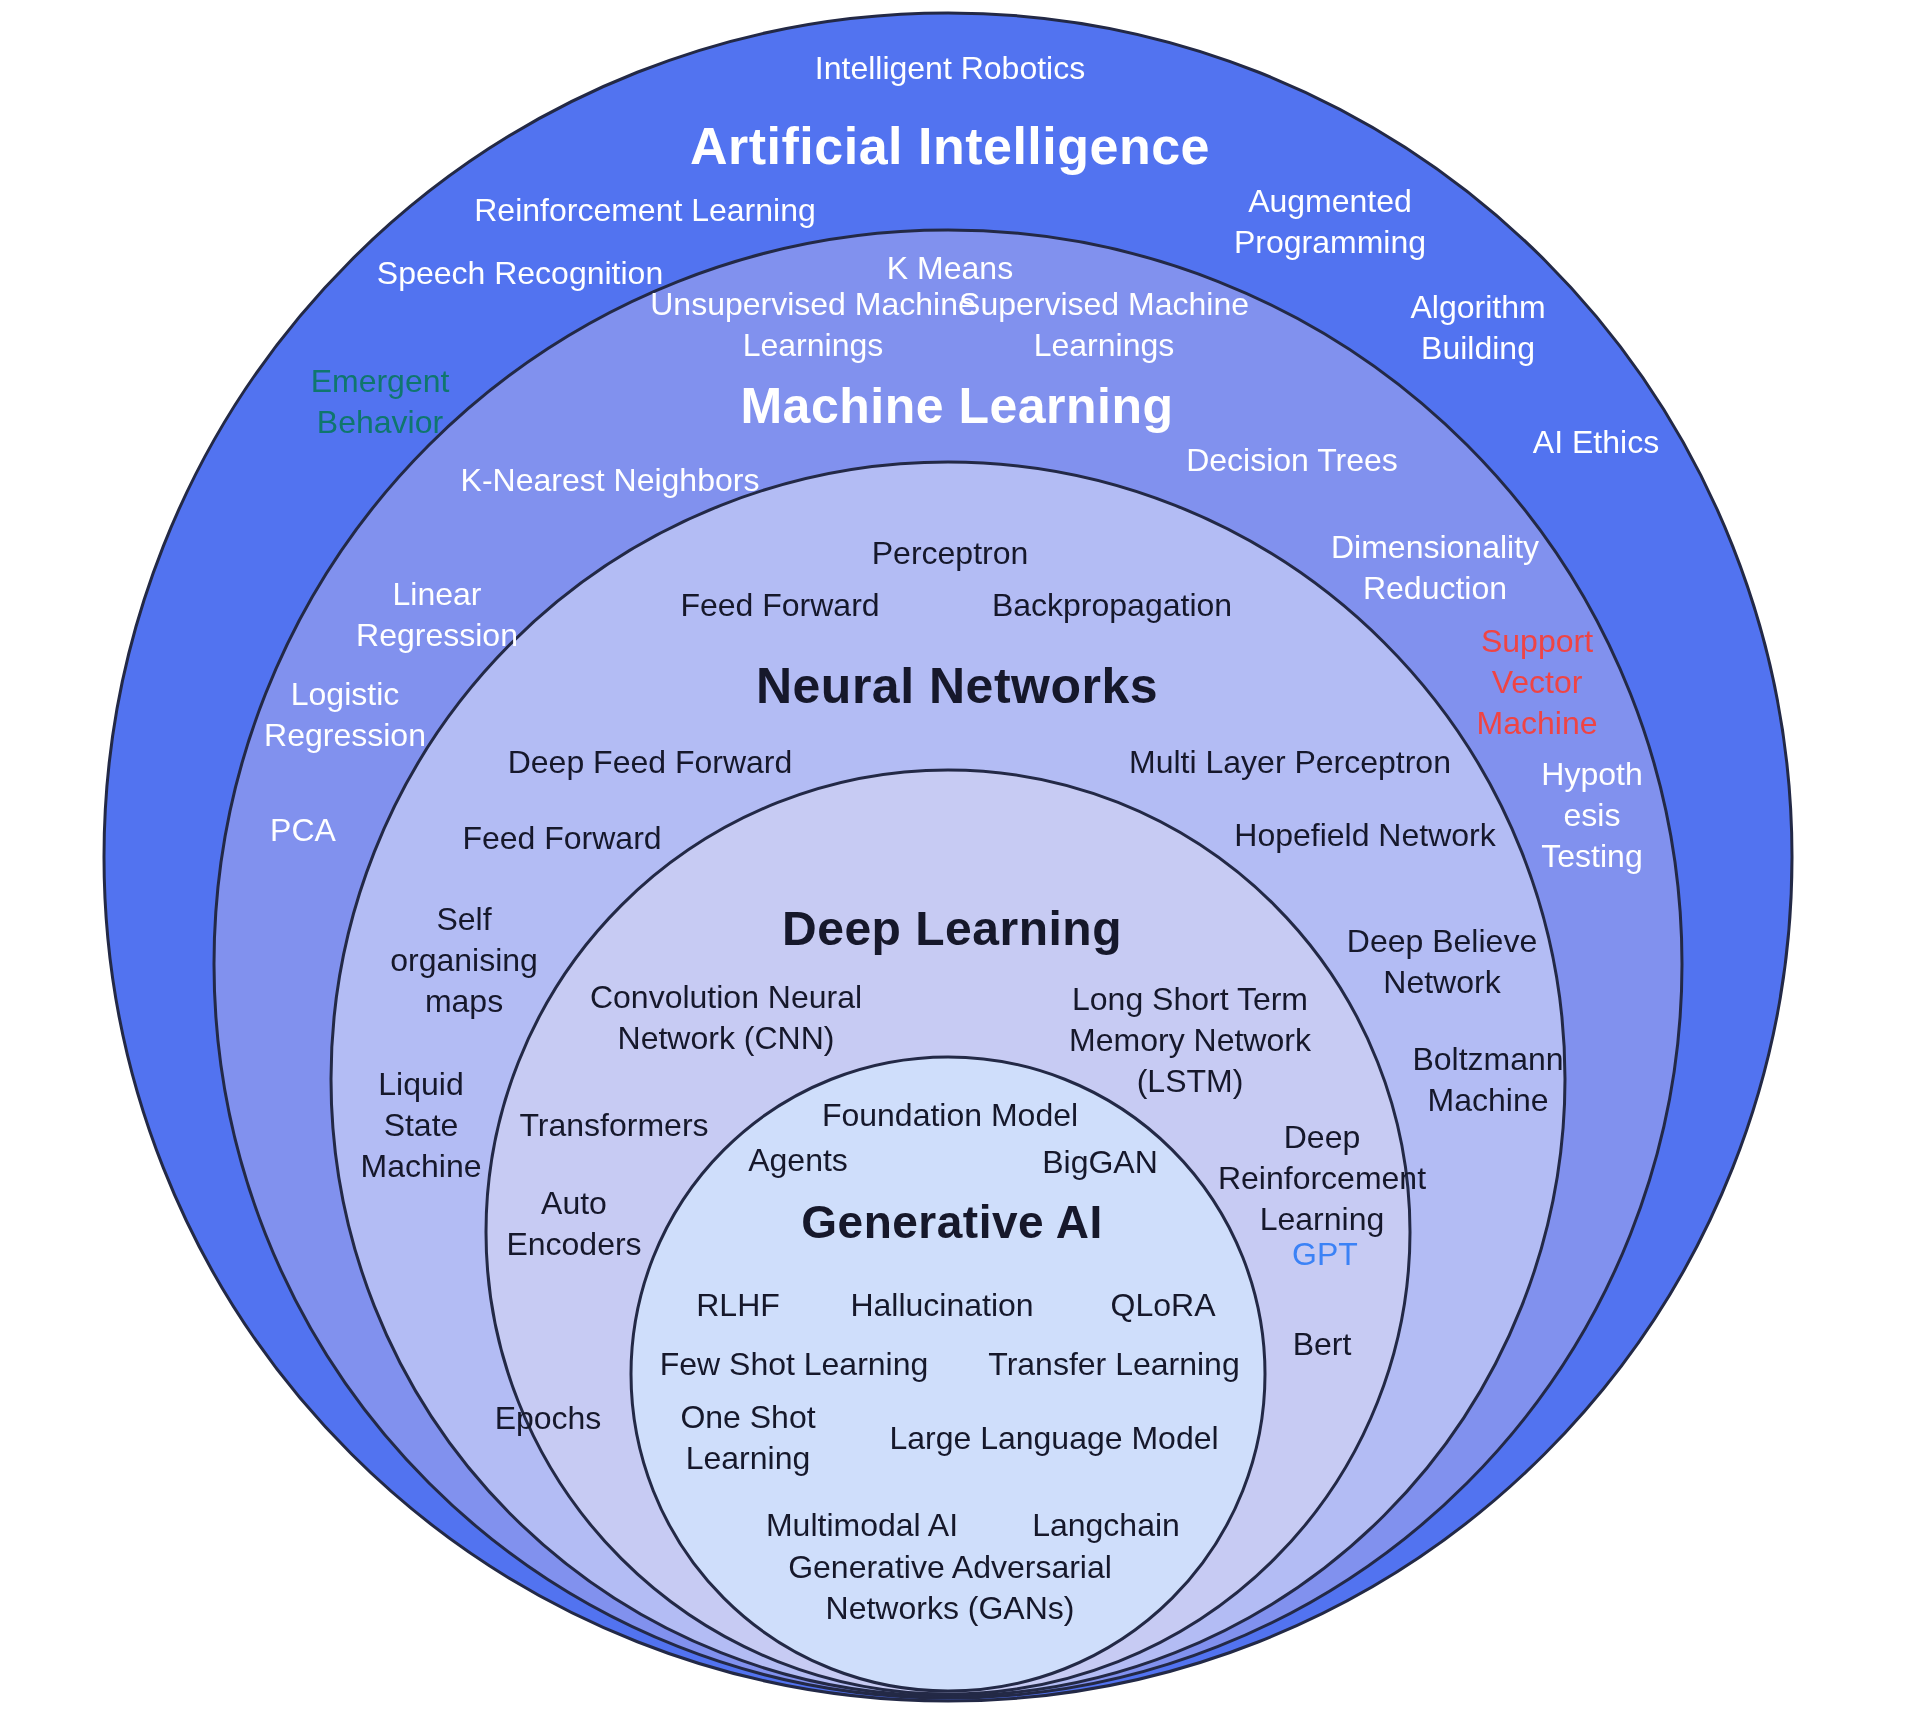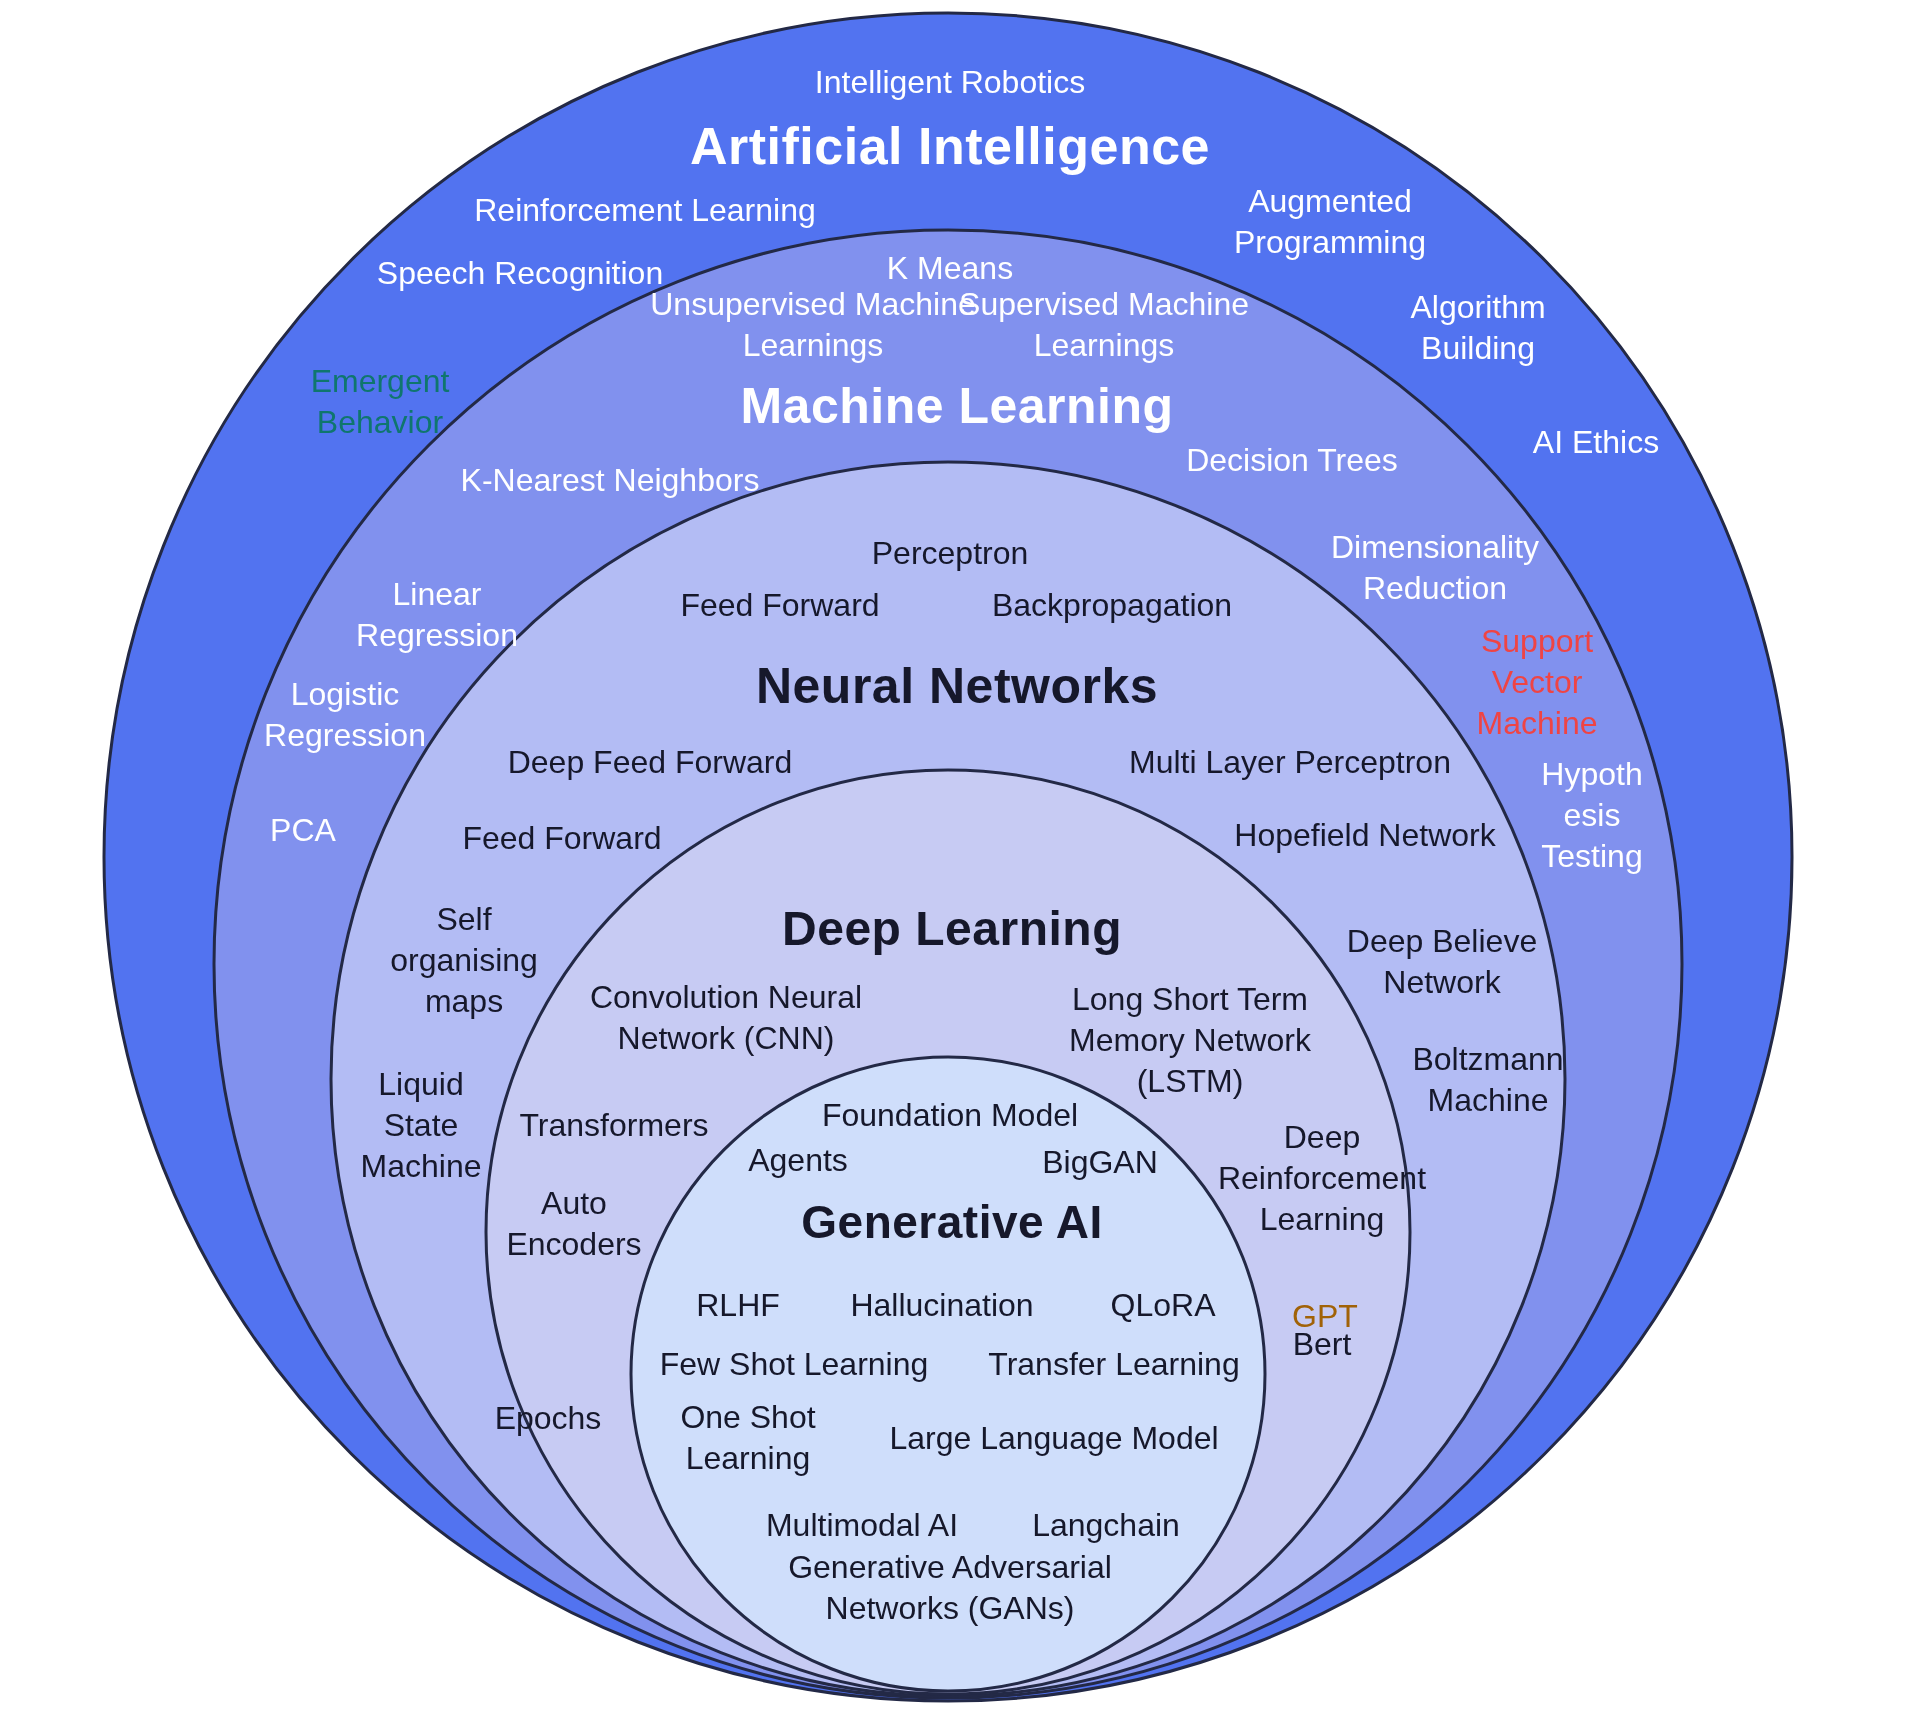--- a/index.html
+++ b/index.html
@@ -45,21 +45,21 @@
 <div class="canvas">
   <svg class="venn-svg" viewBox="0 0 1920 1713">
       <circle cx="948" cy="857" r="844" fill="#5273f0" stroke="#232946" stroke-width="3"></circle>
       <circle cx="948" cy="964" r="734" fill="#8191ee" stroke="#232946" stroke-width="3"></circle>
       <circle cx="948" cy="1079" r="617" fill="#b3bcf4" stroke="#232946" stroke-width="3"></circle>
       <circle cx="948" cy="1232" r="462" fill="#c7cbf3" stroke="#232946" stroke-width="3"></circle>
       <circle cx="948" cy="1374" r="317" fill="#cfdefb" stroke="#232946" stroke-width="3"></circle>
     </svg>
   <div class="labels-layer">
       <div class="ring-title" style="left: 950px; top: 146px; font-size: 52px; color: rgb(255, 255, 255);">Artificial Intelligence</div>
-      <div class="item-label" style="left: 950px; top: 82px; color: rgb(255, 255, 255);">Intelligent Robotics</div>
+      <div class="item-label" style="left: 950px; top: 68px; color: rgb(255, 255, 255);">Intelligent Robotics</div>
       <div class="item-label" style="left: 645px; top: 210px; color: rgb(255, 255, 255);">Reinforcement Learning</div>
       <div class="item-label" style="left: 1330px; top: 222px; color: rgb(255, 255, 255);">Augmented
 Programming</div>
       <div class="item-label" style="left: 520px; top: 273px; color: rgb(255, 255, 255);">Speech Recognition</div>
       <div class="item-label" style="left: 1478px; top: 328px; color: rgb(255, 255, 255);">Algorithm
 Building</div>
       <div class="item-label" style="left: 380px; top: 402px; color: #0f766e;">Emergent
 Behavior</div>
       <div class="item-label" style="left: 1596px; top: 442px; color: rgb(255, 255, 255);">AI Ethics</div>
       <div class="ring-title" style="left: 957px; top: 406px; font-size: 50px; color: rgb(255, 255, 255);">Machine Learning</div>
@@ -107,21 +107,21 @@
       <div class="item-label" style="left: 1190px; top: 1040px; color: rgb(22, 24, 43);">Long Short Term
 Memory Network
 (LSTM)</div>
       <div class="item-label" style="left: 614px; top: 1125px; color: rgb(22, 24, 43);">Transformers</div>
       <div class="item-label" style="left: 574px; top: 1224px; color: rgb(22, 24, 43);">Auto
 Encoders</div>
       <div class="item-label" style="left: 548px; top: 1418px; color: rgb(22, 24, 43);">Epochs</div>
       <div class="item-label" style="left: 1322px; top: 1178px; color: rgb(22, 24, 43);">Deep
 Reinforcement
 Learning</div>
-      <div class="item-label" style="left: 1325px; top: 1316px; color: #a16207;">GPT</div>
+      <div class="item-label" style="left: 1325px; top: 1254px; color: #3b82f6;">GPT</div>
       <div class="item-label" style="left: 1322px; top: 1344px; color: rgb(22, 24, 43);">Bert</div>
       <div class="ring-title" style="left: 952px; top: 1222px; font-size: 46px; color: rgb(22, 24, 43);">Generative AI</div>
       <div class="item-label" style="left: 950px; top: 1115px; color: rgb(22, 24, 43);">Foundation Model</div>
       <div class="item-label" style="left: 798px; top: 1160px; color: rgb(22, 24, 43);">Agents</div>
       <div class="item-label" style="left: 1100px; top: 1162px; color: rgb(22, 24, 43);">BigGAN</div>
       <div class="item-label" style="left: 738px; top: 1305px; color: rgb(22, 24, 43);">RLHF</div>
       <div class="item-label" style="left: 942px; top: 1305px; color: rgb(22, 24, 43); text-align: center;">Hallucination</div>
       <div class="item-label" style="left: 1163px; top: 1305px; color: rgb(22, 24, 43);">QLoRA</div>
       <div class="item-label" style="left: 794px; top: 1364px; color: rgb(22, 24, 43);">Few Shot Learning</div>
       <div class="item-label" style="left: 1114px; top: 1364px; color: rgb(22, 24, 43);">Transfer Learning</div>

